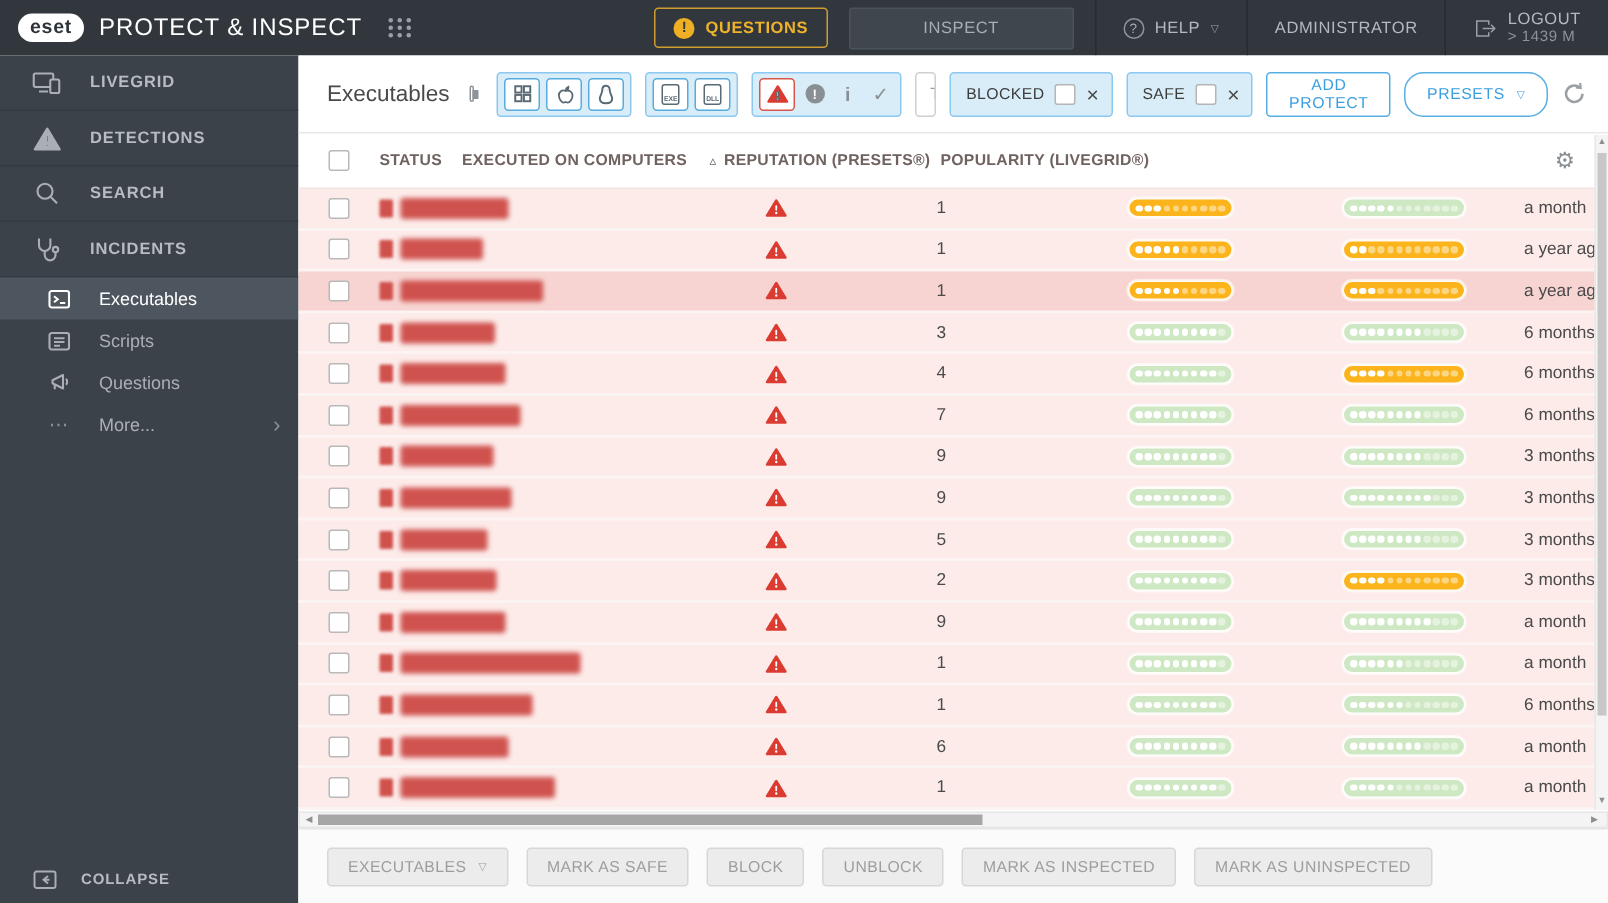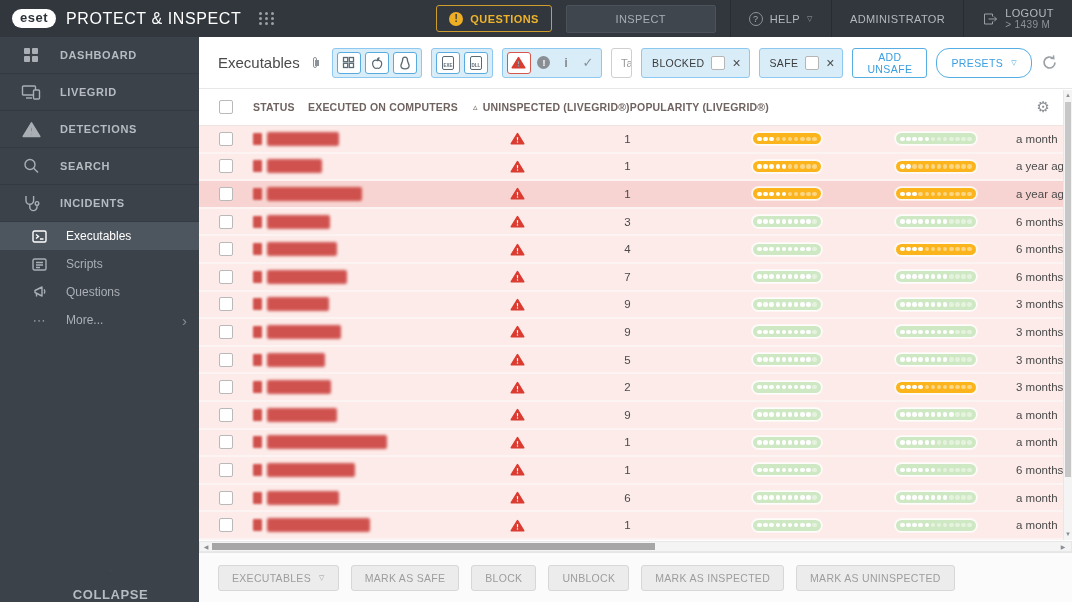--- a/index.html
+++ b/index.html
@@ -31,21 +31,21 @@
 
   
   .sidebar { width:199px; flex:0 0 199px; background:#3b4249; display:flex; flex-direction:column; position:relative; }
   .nav-item { height:37px; display:flex; align-items:center; gap:18px; padding-left:20px; color:#b6bcc2; font-size:11px; font-weight:bold; letter-spacing:.6px; border-bottom:1px solid #343a41; cursor:pointer; }
   .nav-item .ico, .sub-item .ico { width:22px; display:flex; justify-content:center; }
   .nav-item svg, .sub-item svg { stroke:#a9afb5; fill:none; stroke-width:1.4; }
   .sub-item { height:28px; display:flex; align-items:center; gap:16px; padding-left:28px; color:#aab0b6; font-size:12px; cursor:pointer; position:relative; }
   .sub-item.active { background:#4d555e; color:#fff; }
   .sub-item.active svg { stroke:#fff; }
   .sub-more-chev { position:absolute; right:12px; font-size:15px; color:#8a9096; }
-  .collapse { position:absolute; bottom:0; left:0; right:0; height:32px; display:flex; align-items:center; gap:16px; padding-left:22px; color:#b6bcc2; font-size:13px; font-weight:bold; letter-spacing:.6px; cursor:pointer;flex-direction:column; }
+  .collapse { position:absolute; bottom:0; left:0; right:0; height:32px; display:flex; align-items:center; gap:16px; padding-left:22px; color:#b6bcc2; font-size:10px; font-weight:bold; letter-spacing:.6px; cursor:pointer; }
   .collapse svg { stroke:#a9afb5; fill:none; stroke-width:1.3; }
 
   
   .content { flex:1; display:flex; flex-direction:column; background:#fff; min-width:0; position:relative; }
 
   
   .toolbar { height:52px; flex:0 0 52px; display:flex; align-items:center; padding:0 14px 0 19px; gap:9px; border-bottom:1px solid #e7e7e7; }
   .page-title { font-size:15px; color:#4a4a4a; }
   .panel-ico { width:14px; height:11px; border:1px solid #8d9398; border-radius:2px; position:relative; margin:0 6px 0 4px; }
   .panel-ico::after { content:""; position:absolute; left:1.5px; top:1.5px; bottom:1.5px; width:4px; background:#8d9398; }
@@ -158,33 +158,20 @@
         </span>
       </div>
     </div>
   </header>
 
   <div class="main">
 
     <nav class="sidebar">
       <div class="nav-item">
         <span class="ico">
-          <svg width="18" height="18" viewBox="0 0 18 18">
-              <g fill="#a9afb5" stroke="none">
-                <rect x="2" y="2" width="6" height="6" rx="1"></rect>
-                <rect x="10" y="2" width="6" height="6" rx="1"></rect>
-                <rect x="2" y="10" width="6" height="6" rx="1"></rect>
-                <rect x="10" y="10" width="6" height="6" rx="1"></rect>
-              </g>
-            </svg>
-        </span>
-        <span>DASHBOARD</span>
-      </div>
-      <div class="nav-item">
-        <span class="ico">
           <svg width="20" height="17" viewBox="0 0 20 17">
               <rect x="1.5" y="2" width="13" height="9" rx="1"></rect>
               <path d="M5 14 h6"></path>
               <rect x="12.5" y="6" width="6" height="9" rx="1" fill="#3b4249"></rect>
             </svg>
         </span>
         <span>LIVEGRID</span>
       </div>
       <div class="nav-item">
         <span class="ico">
@@ -323,21 +310,21 @@
               <span class="cb"></span>
               <span class="x">×</span>
             </div>
             <div class="chip">
               <span class="lbl">SAFE</span>
               <span class="cb"></span>
               <span class="x">×</span>
             </div>
           </div>
 
-        <button class="btn-outline">ADD UNSAFE</button>
+        <button class="btn-outline">ADD PROTECT</button>
 
         <button class="btn-outline presets">
           <span>PRESETS</span>
           <span class="chev" style="color:#399fe0">▽</span>
         </button>
 
         <span class="refresh">
           <svg width="17" height="17" viewBox="0 0 18 18">
               <path d="M14.8 9 a5.8 5.8 0 1 1 -1.9-4.3"></path>
               <path d="M13.2 1.4 l.3 3.5 -3.4-.4" stroke-width="1.6"></path>
@@ -346,21 +333,21 @@
       </div>
 
       <div class="thead">
         <div class="c-check">
             <span class="checkbox"></span>
           </div>
         <div class="c-status th">STATUS</div>
         <div class="c-comp th">EXECUTED ON COMPUTERS</div>
         <div class="c-rep th">
           <span class="sort-ico">▵</span>
-          <span>UNINSPECTED (LIVEGRID®)</span>
+          <span>REPUTATION (PRESETS®)</span>
         </div>
         <div class="c-pop th">POPULARITY (LIVEGRID®)</div>
         <span class="gear">⚙</span>
       </div>
 
       <div class="rows" id="rows">
           <div class="trow">
             <div class="c-check">
               <span class="checkbox"></span>
             </div>

